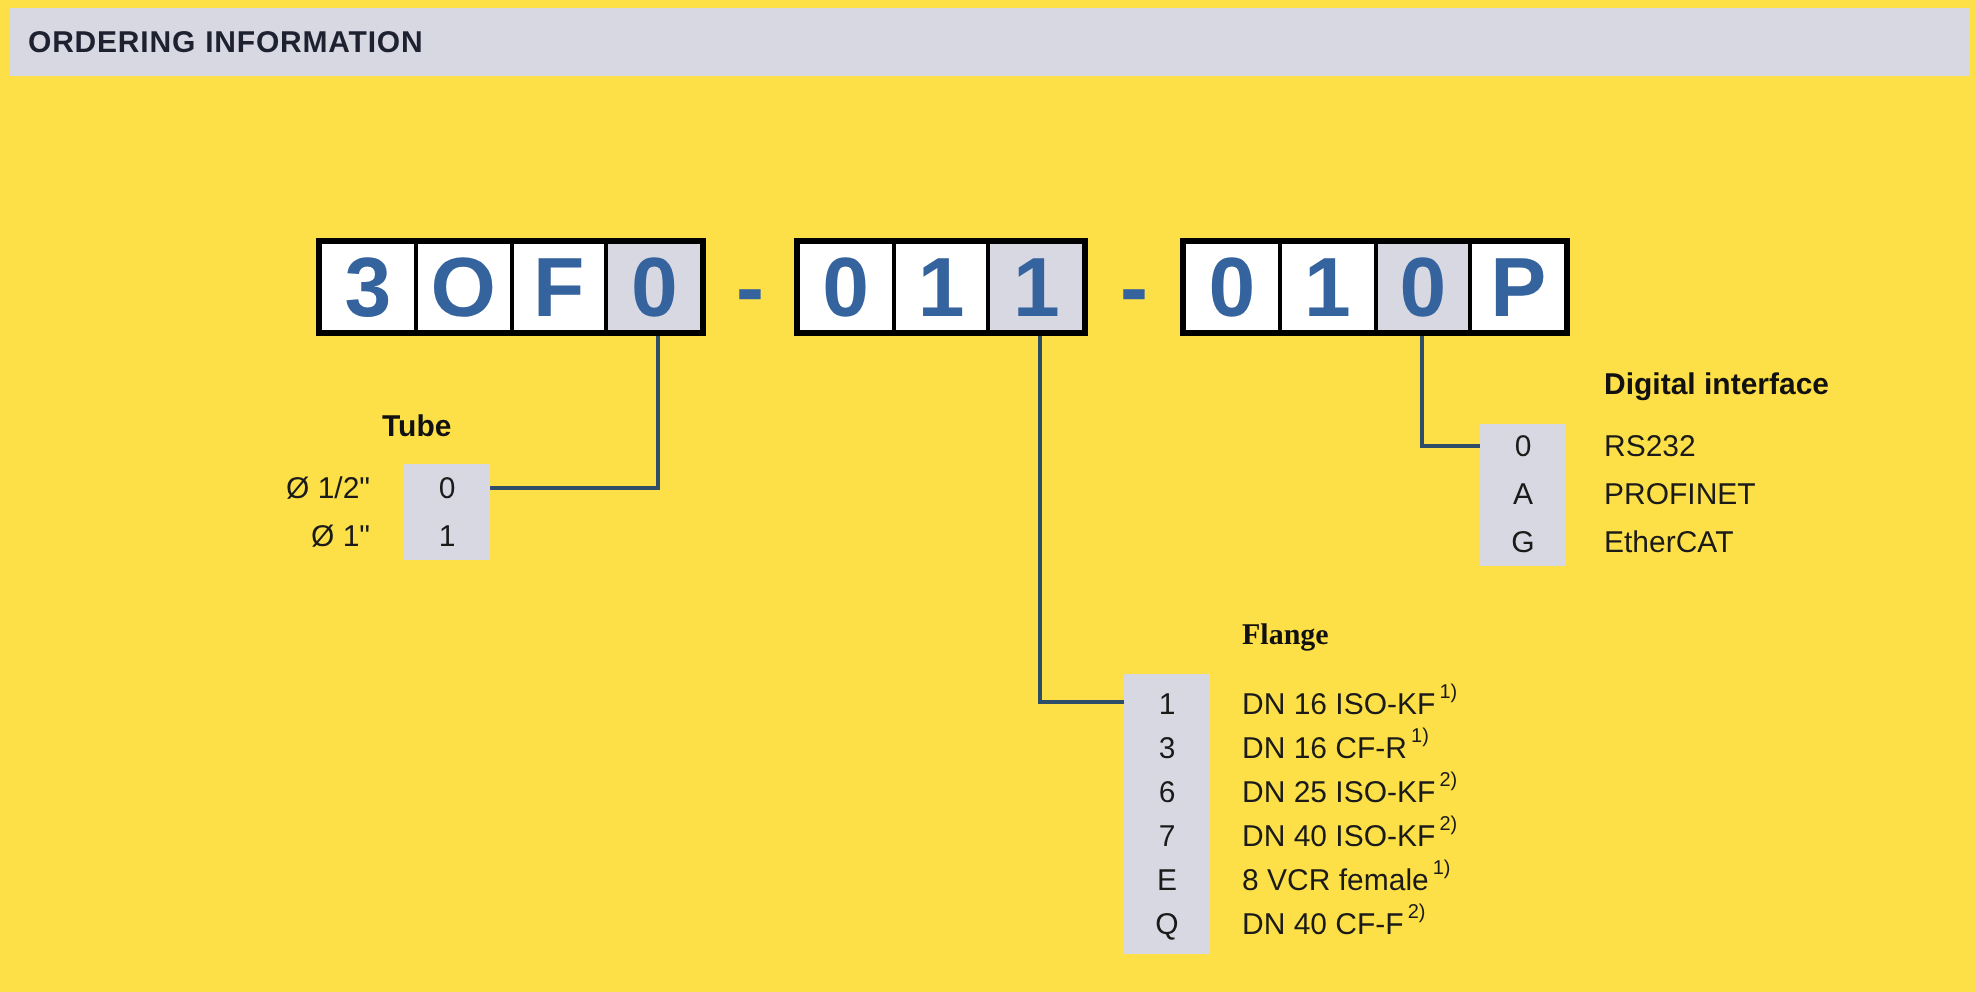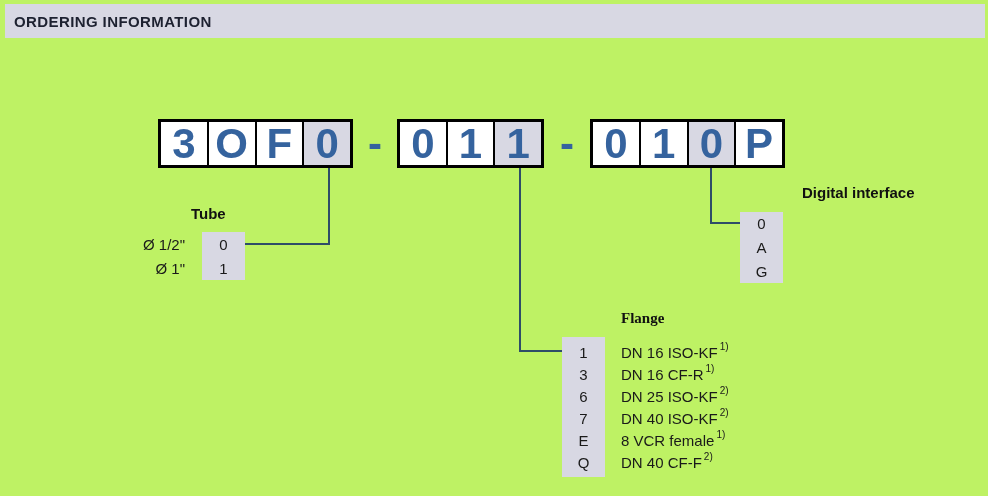--- a/index.html
+++ b/index.html
@@ -2,21 +2,21 @@
 <html><head>
 <meta charset="utf-8">
 <style>
   html, body { margin: 0; padding: 0; }
   body {
     width: 988px; height: 496px;
     background: #ffffff;
     font-family: "Liberation Sans", sans-serif;
     color: #1a1a1a;
   }
-  .canvas { position: relative; width: 988px; height: 496px; background: #bef264; overflow: hidden; }
+  .canvas { position: relative; width: 988px; height: 496px; background: #fde047; overflow: hidden; }
 
   
   .header-bar {
     position: absolute; left: 5px; top: 4px; width: 980px; height: 34px;
     background: #d8d8e3; display: flex; align-items: center;
     padding-left: 9px; box-sizing: border-box;
   }
   .header-bar span {
     font-weight: bold; font-size: 15px; letter-spacing: 0.4px; color: #1d2130;
   }
@@ -123,20 +123,25 @@
       <div class="cell-row">0</div>
       <div class="cell-row">1</div>
     </div>
 
   <div class="title iface-title">Digital interface</div>
   <div class="col codes-box iface-codes" id="iface-codes">
       <div class="cell-row">0</div>
       <div class="cell-row">A</div>
       <div class="cell-row">G</div>
     </div>
+  <div class="col iface-labels" id="iface-labels">
+      <div class="cell-row">RS232</div>
+      <div class="cell-row">PROFINET</div>
+      <div class="cell-row">EtherCAT</div>
+    </div>
 
   <div class="title flange-title">Flange</div>
   <div class="col codes-box flange-codes" id="flange-codes">
       <div class="cell-row">1</div>
       <div class="cell-row">3</div>
       <div class="cell-row">6</div>
       <div class="cell-row">7</div>
       <div class="cell-row">E</div>
       <div class="cell-row">Q</div>
     </div>

